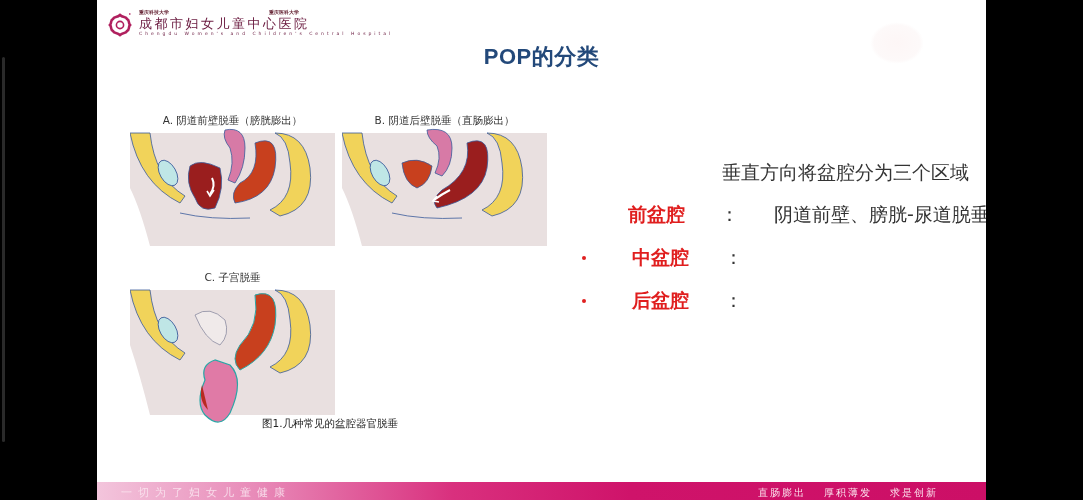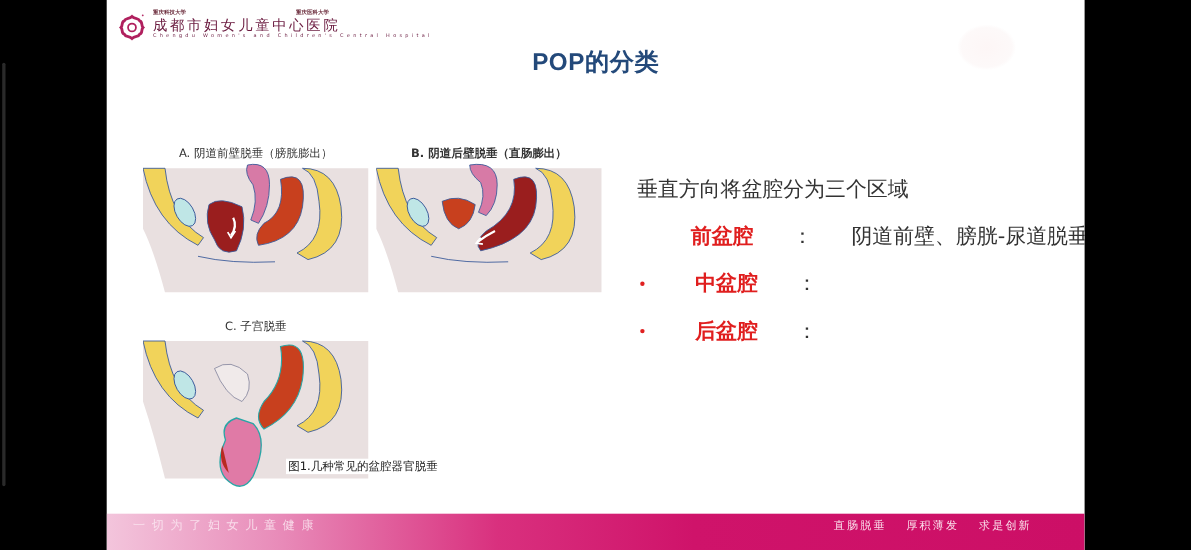--- a/index.html
+++ b/index.html
@@ -31,44 +31,44 @@
   }
 
   .title {
     position: absolute; left: 0; right: 0; top: 42px; text-align: center;
     font-size: 22px; font-weight: bold; color: #23497a; letter-spacing: 0.5px;
     font-family: "Liberation Sans", sans-serif;
   }
 
   
   .figure { position: absolute; left: 33px; top: 112px; width: 420px; height: 325px; }
-  .panel { position: absolute; width: 205px; margin-top: 20px; }
+  .panel { position: absolute; width: 205px; }
   .panel-label { font-size: 10.5px; color: #333; text-align: center; white-space: nowrap; height: 16px; line-height: 16px; }
   .panel svg { display: block; }
   .p-a { left: 0; top: 0; }
-  .p-b { left: 212px; top: 0; font-weight: bold; }
+  .p-b { left: 212px; top: 0; }
   .p-c { left: 0; top: 157px; }
   .p-d { left: 212px; top: 157px; }
   .fig-caption {
     position: absolute; left: 130px; top: 305px; font-size: 10.5px; color: #222;
     white-space: nowrap; background: #fff; padding: 0 2px;
   }
 
   
   .content { position: absolute; left: 482px; top: 158px; width: 390px; }
-  .intro { font-size: 19px; color: #333; line-height: 28px; margin-bottom: 15px; white-space: nowrap; }
+  .intro { font-size: 19px; color: #333; line-height: 28px; margin-bottom: 15px; white-space: nowrap; text-align: right; }
   .bullet { display: flex; align-items: center; height: 28px; margin-bottom: 15px; white-space: nowrap; gap: 31px; }
   .bullet-dot { width: 4px; height: 4px; border-radius: 50%; background: #e02020; margin: 0 15px 0 3px; }
   .bullet-key { font-size: 19px; font-weight: bold; color: #e01e1e; }
   .bullet-sep { font-size: 19px; color: #333; margin: 0 4px; }
   .bullet-val { font-size: 19px; color: #333; }
 
   
   .footer {
-    position: absolute; left: 0; bottom: 0; width: 889px; height: 33px;
+    position: absolute; left: 0; bottom: 0; width: 889px; height: 18px;
     background: linear-gradient(90deg, #f3c5dc 0%, #e88ab8 18%, #d9307e 40%, #cf136a 60%, #cc0f66 100%);
   }
   .footer-left {
     position: absolute; left: 24px; top: 3px; font-size: 11px; letter-spacing: 6px; color: #fbe7f1;
     white-space: nowrap; opacity: 0.85;
   }
   .footer-right { position: absolute; right: 48px; top: 4px; display: flex; gap: 18px; }
   .footer-right span { font-size: 10px; color: #fbe0ec; letter-spacing: 2px; white-space: nowrap; }
 </style>
 </head>
@@ -171,18 +171,18 @@
     <div class="bullet">
       <span class="bullet-dot"></span>
       <span class="bullet-key">后盆腔</span>
       <span class="bullet-sep">：</span>
     </div>
   </div>
 
   <div class="footer">
     <div class="footer-left">一切为了妇女儿童健康</div>
     <div class="footer-right">
-      <span>直肠脱垂</span>
+      <span>直肠膨出</span>
       <span>厚积薄发</span>
       <span>求是创新</span>
     </div>
   </div>
 </div>
 
 </body></html>

